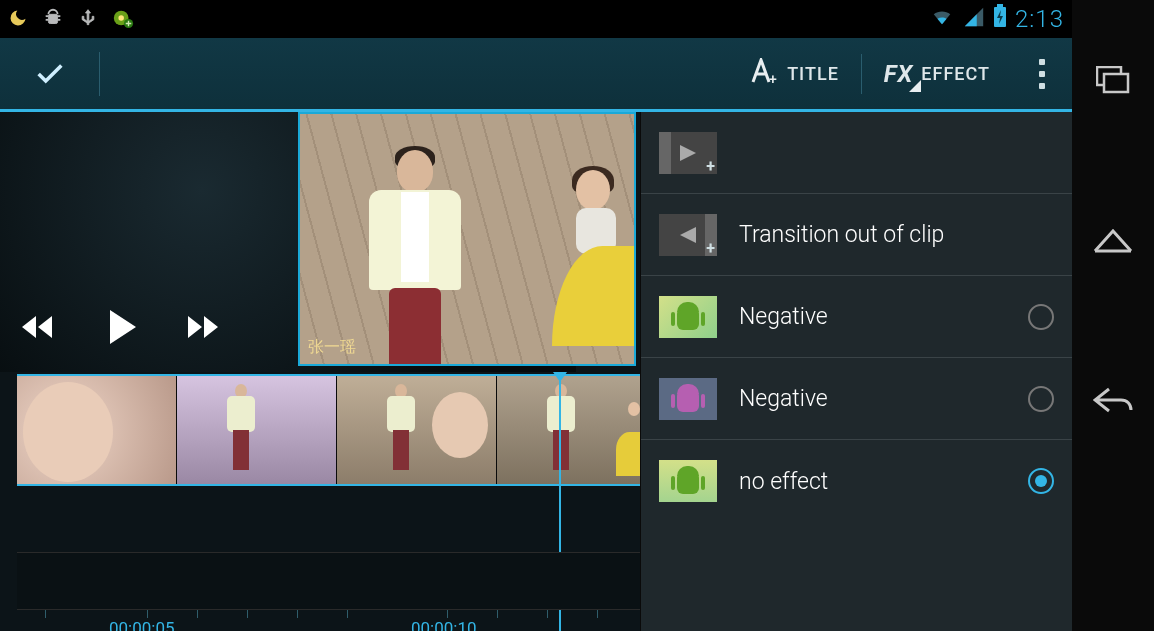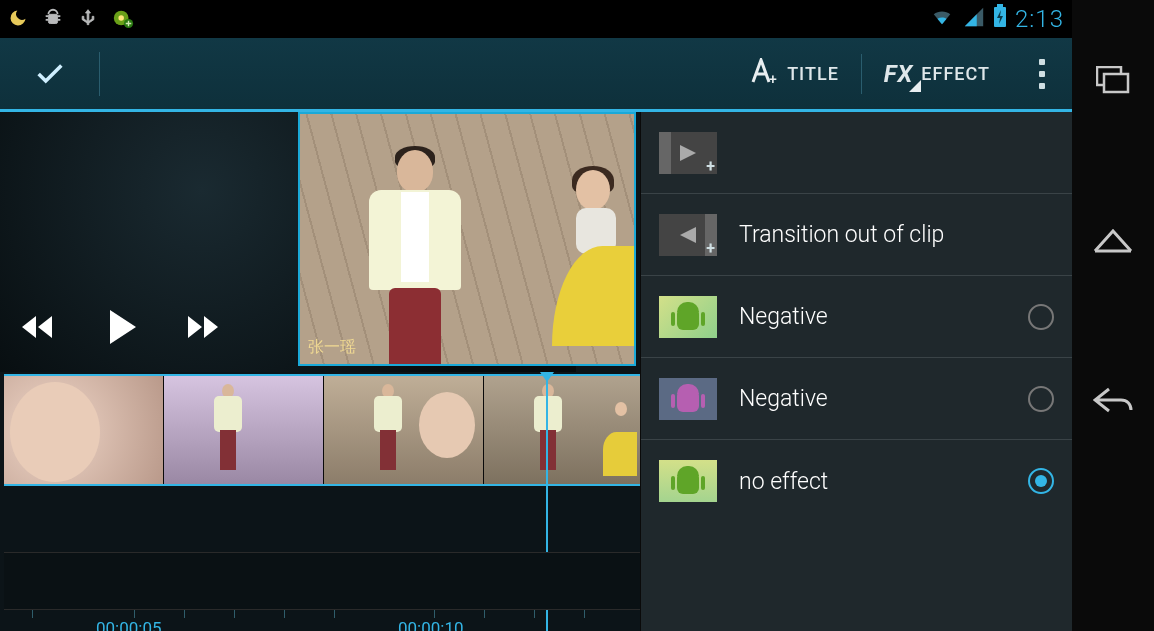--- a/index.html
+++ b/index.html
@@ -44,21 +44,21 @@
   .woman .whead{position:absolute;left:20px;top:0;width:34px;height:40px;background:#e3c1a4;border-radius:50%;}
   .woman .whair{position:absolute;left:16px;top:-4px;width:42px;height:28px;background:#3b2a20;border-radius:50% 50% 30% 30%;}
   .woman .dress{position:absolute;left:-4px;top:76px;width:84px;height:100px;background:#e9cf3a;border-radius:60% 0 0 0 / 100% 0 0 0;}
   .woman .top{position:absolute;left:20px;top:38px;width:40px;height:46px;background:#e8e6df;border-radius:10px;}
   .video .caption{position:absolute;left:8px;bottom:6px;color:#f0d992;font-size:16px;font-family:serif;}
 
   .controls { position:absolute; left:20px; top:196px; display:flex; align-items:center; gap:46px; color:#fff;}
   .controls svg{fill:#fff;}
 
   
-  .timeline { position:absolute; left:4px; top:262px; width:728px; height:calc(100% - 262px);}
+  .timeline { position:absolute; left:17px; top:262px; width:728px; height:calc(100% - 262px);}
   .thumbs { height:112px; width:100%; display:flex; border-top:2px solid #33b5e5; border-bottom:2px solid #33b5e5; background:#000;}
   .thumbs .thumb{ flex:0 0 160px; height:100%; position:relative; border-right:1px solid #0a0a0a; overflow:hidden;}
   .thumb.t0{background:radial-gradient(circle at 30% 50%, #efd6c8, #b9998a);}   
   .thumb.t1{background:linear-gradient(#d6c4e0, #9a88a4);}
   .thumb.t2{background:linear-gradient(#bfae97, #8c7d6a);}
   .thumb.t3{background:linear-gradient(#b0a28e, #7d715f);}
   .thumb.t4{background:linear-gradient(#7a6a56, #4c3d2c);}
   .thumb .mini-man{position:absolute;left:50px;top:8px;width:30px;height:90px;}
   .mini-man .h{position:absolute;left:8px;top:0;width:12px;height:14px;background:#d9b79a;border-radius:50%;}
   .mini-man .j{position:absolute;left:0;top:12px;width:28px;height:36px;background:#eceecf;border-radius:5px;}

